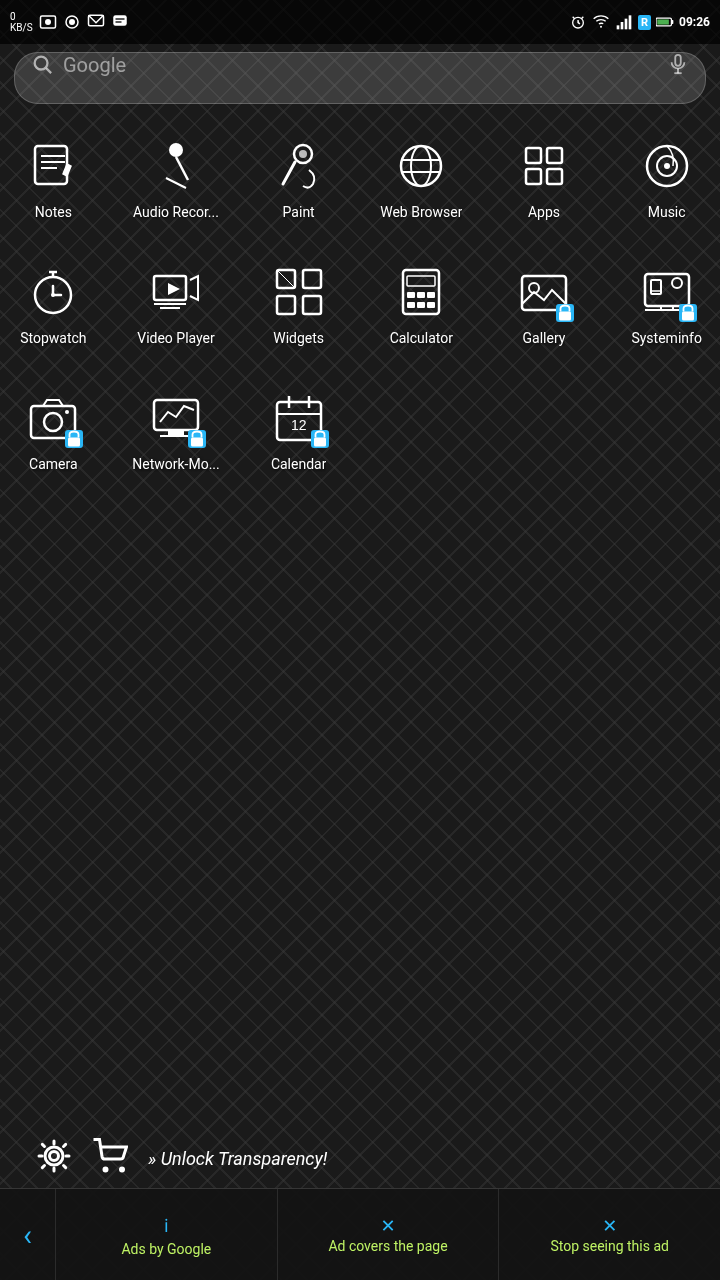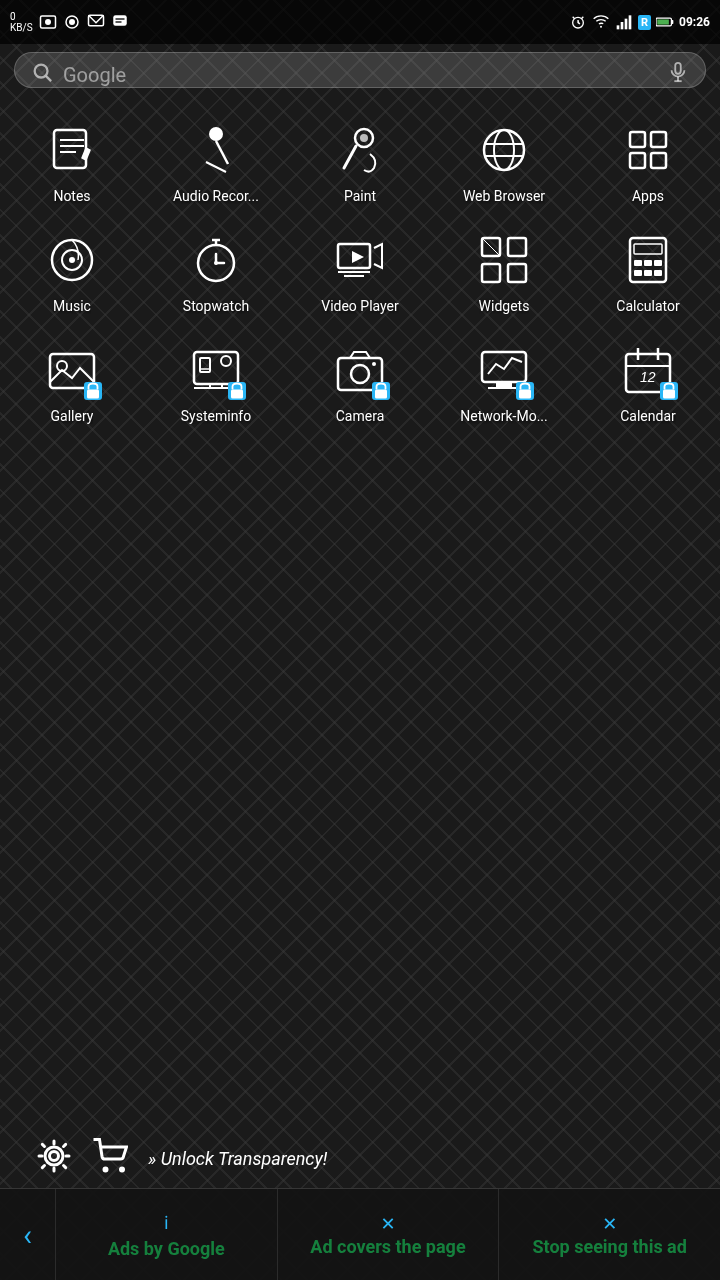--- a/index.html
+++ b/index.html
@@ -70,23 +70,23 @@
       justify-content: center;
     }
 
     
     .search-bar {
       position: relative;
       z-index: 10;
       margin: 8px 14px;
       background: rgba(255,255,255,0.15);
       border-radius: 24px;
-      height: 36px;
-      display: flex;
-      align-items: flex-end;
+      height: 52px;
+      display: flex;
+      align-items: flex-start;
       padding: 0 16px;
       border: 1px solid rgba(255,255,255,0.2);
     }
     .search-bar .search-icon-svg {
       color: rgba(255,255,255,0.6);
       margin-right: 10px;
     }
     .search-bar .search-text {
       flex: 1;
       color: rgba(255,255,255,0.5);
@@ -94,42 +94,41 @@
     }
     .search-bar .mic-icon {
       color: rgba(255,255,255,0.6);
     }
 
     
     .app-grid {
       position: relative;
       z-index: 10;
       display: grid;
-      grid-template-columns: repeat(5, 1fr);
-      gap: 0;
+      grid-template-columns: repeat(6, 1fr);
+      gap: 16px;
       padding: 10px 0;
     }
 
     .app-item {
       display: flex;
       flex-direction: column;
       align-items: center;
       justify-content: center;
       padding: 12px 6px;
       cursor: pointer;
     }
     .app-icon {
       width: 64px;
       height: 64px;
       display: flex;
       align-items: center;
       justify-content: center;
       margin-bottom: 6px;
       position: relative;
-      font-style: italic;
     }
     .app-icon svg {
       width: 52px;
       height: 52px;
     }
     .app-name {
       color: #fff;
       font-size: 14px;
       text-align: center;
       text-shadow: 1px 1px 3px rgba(0,0,0,0.8);
@@ -215,24 +214,23 @@
       padding: 8px;
       border-right: 1px solid rgba(255,255,255,0.1);
       cursor: pointer;
     }
     .ad-section-icon {
       font-size: 18px;
       color: #29b6f6;
       margin-bottom: 4px;
     }
     .ad-section-text {
-      color: #15803d;
-      font-size: 18px;
+      color: #bef264;
+      font-size: 14px;
       text-align: center;
-      font-weight: bold;
     }
     .ad-section-close {
       font-size: 18px;
       color: #29b6f6;
       margin-bottom: 2px;
     }
   </style>
 </head>
 <body>
 

